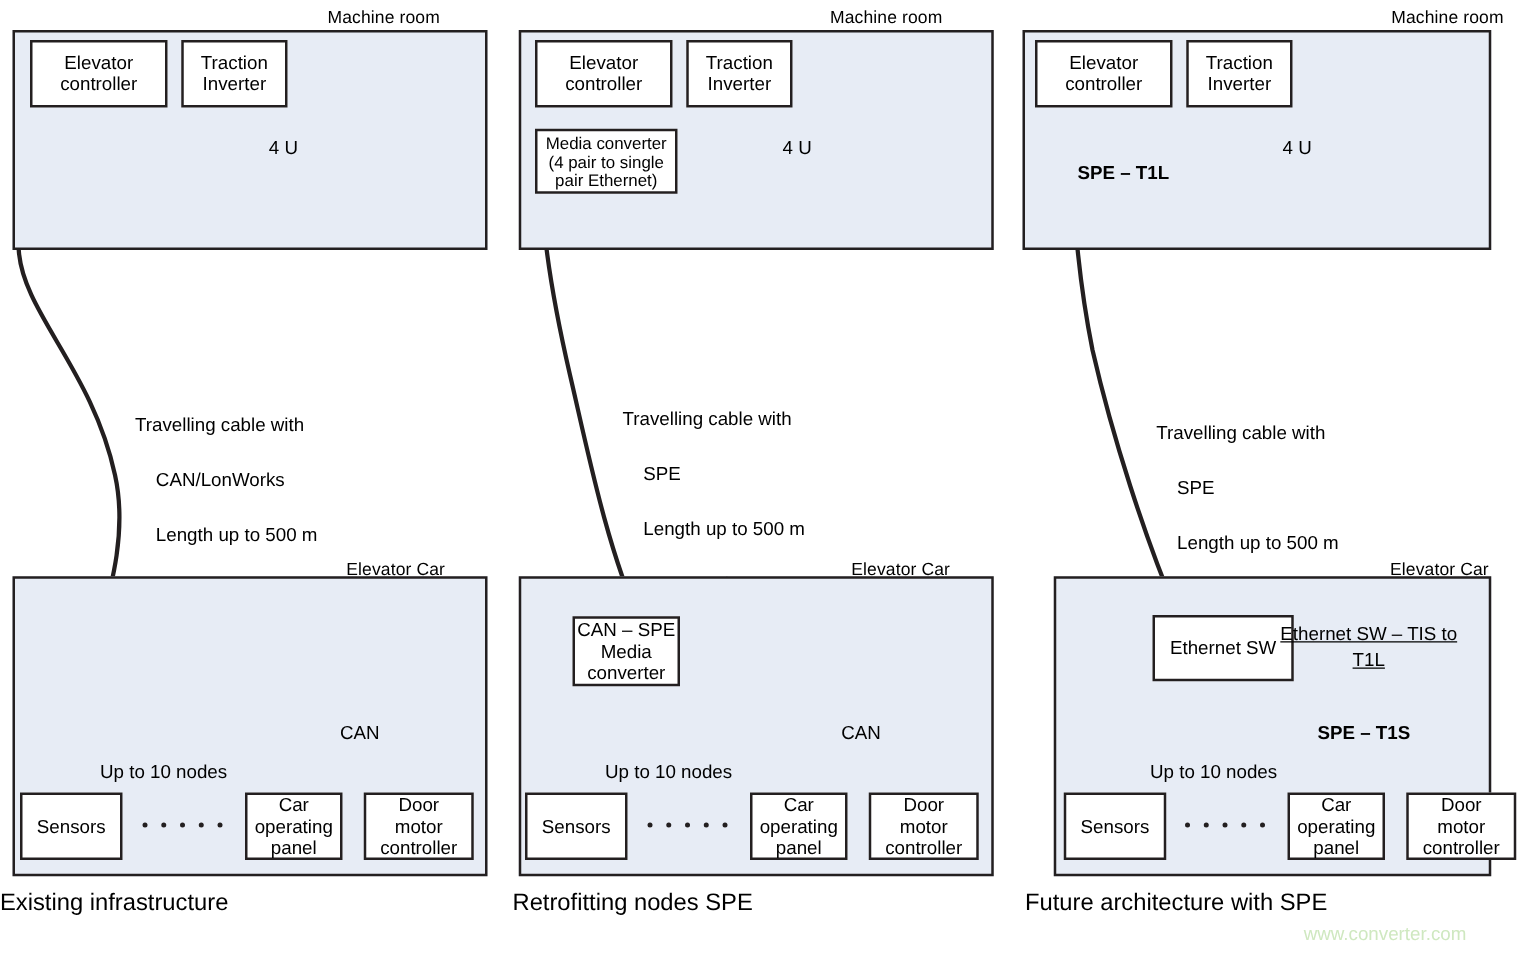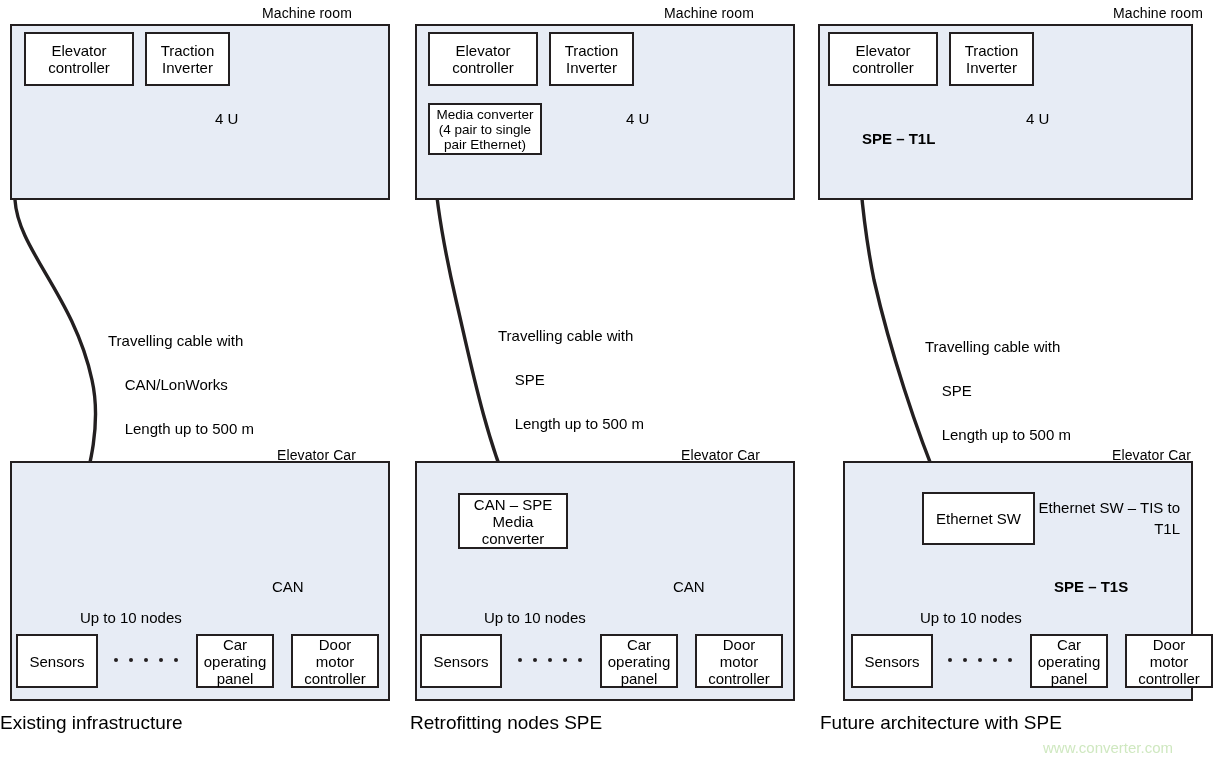--- a/index.html
+++ b/index.html
@@ -14,21 +14,21 @@
               letter-spacing:.1px;white-space:nowrap;}
 
   
   .nbox{position:absolute;background:#ffffff;border:2px solid #231f20;box-sizing:border-box;
         display:flex;align-items:center;justify-content:center;text-align:center;
         font-size:15px;line-height:17px;}
   .nbox.sm{font-size:13.5px;line-height:15px;}
 
   .plain{position:absolute;font-size:15px;line-height:18px;white-space:pre;}
   .plain.b{font-weight:bold;}
-  .ctr{text-align:right;}
+  .ctr{text-align:center;text-decoration:underline;}
 
   .caption{position:absolute;font-size:19px;line-height:22px;white-space:nowrap;}
 
   .watermark{position:absolute;font-size:15px;line-height:17px;color:#cfe8c0;white-space:nowrap;}
 
   svg{position:absolute;overflow:visible;}
   .svg-full{left:0;top:0;width:1230px;height:762px;pointer-events:none;}
 
   .dots{position:absolute;display:flex;align-items:center;gap:11px;}
   .dots i{display:block;width:4px;height:4px;border-radius:50%;background:#231f20;}
@@ -382,21 +382,21 @@
   <div class="plain" style="left:626px;top:110px;">4 U</div>
 
   <div class="plain" style="left:498px;top:325px;line-height:22px;"><span>Travelling cable with</span><br>
     <span>SPE</span><br>
     <span>Length up to 500 m</span><br>
     <span>Upto 10Mbps</span></div>
 
   <div class="room-title" style="left:681px;top:448px;">Elevator Car</div>
   <div class="room" style="left:415px;top:461px;width:380px;height:240px;"></div>
 
-  <div class="nbox" style="left:458px;top:493px;width:110px;height:56px;white-space:pre-line;">CAN – SPE
+  <div class="nbox" style="left:458px;top:493px;width:86px;height:56px;white-space:pre-line;">CAN – SPE
 Media converter</div>
 
   <div class="plain" style="left:673px;top:578px;">CAN</div>
   <div class="plain" style="left:484px;top:609px;">Up to 10 nodes</div>
 
   <div class="nbox" style="left:420px;top:634px;width:82px;height:54px;">Sensors</div>
   <div class="dots" style="left:518px;top:658px;">
     <i></i>
       <i></i>
       <i></i>

